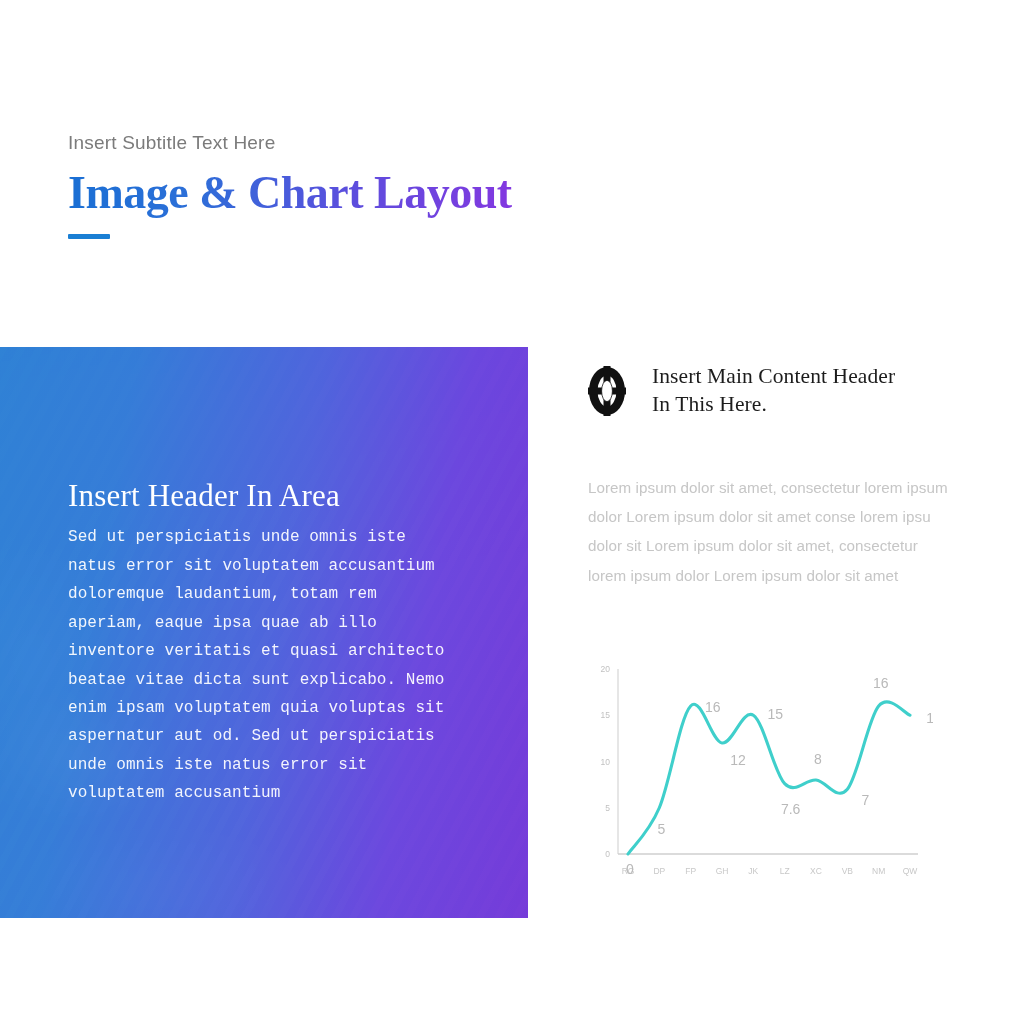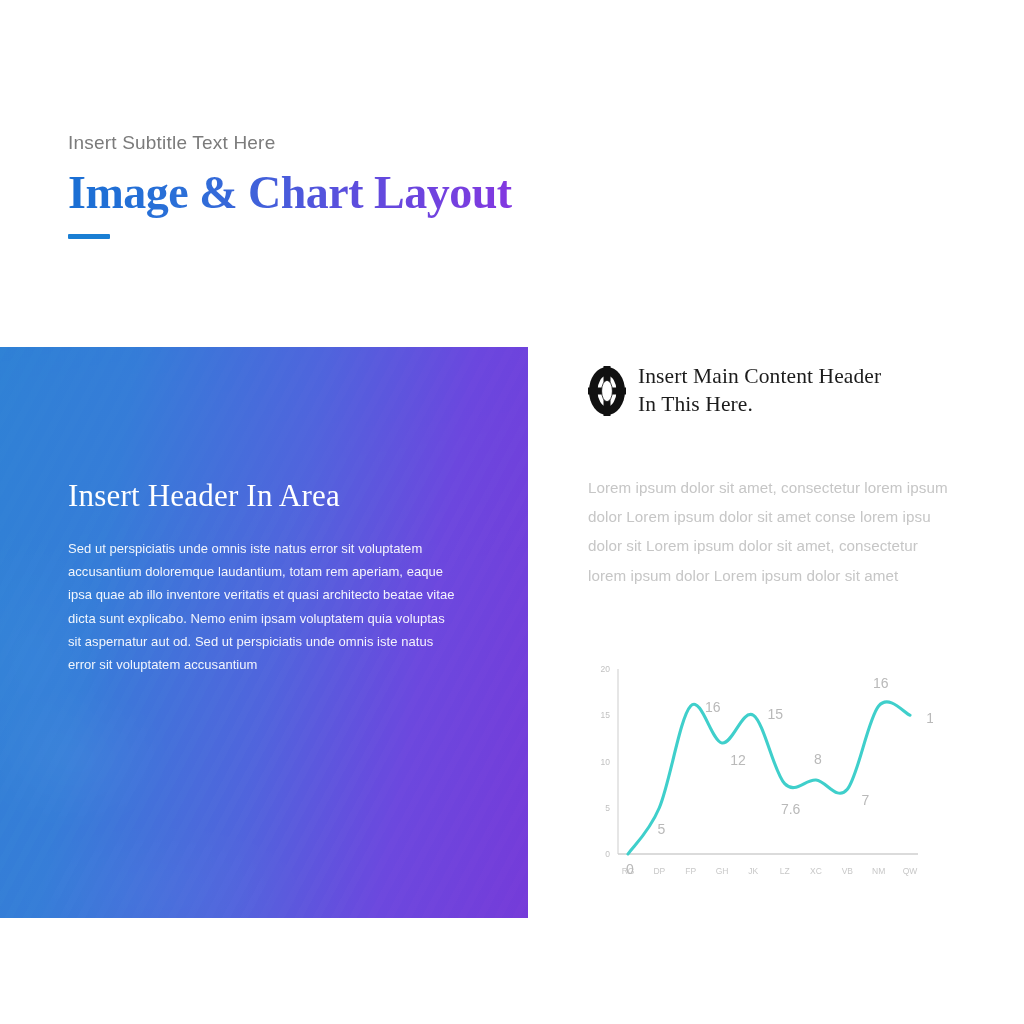--- a/index.html
+++ b/index.html
@@ -92,39 +92,39 @@
   #panel-heading {
     font-family: "Liberation Serif", serif;
     font-size: 31px;
     font-weight: 400;
     color: #ffffff;
     line-height: 1.2;
     letter-spacing: 0.2px;
     white-space: nowrap;
   }
   #panel-paragraph {
-    margin-top: 23px;
-    font-family: Liberation Sans, sans-serif;
-    font-size: 13px;
+    margin-top: 9px;
+    font-family: Liberation Mono, monospace;
+    font-size: 16px;
     line-height: 1.78;
     color: rgba(255,255,255,0.93);
     letter-spacing: 0.05px;
   }
 
   
   #content-column {
     position: absolute;
     left: 588px;
     top: 362px;
     width: 362px;
   }
   #content-header-row {
     display: flex;
     align-items: flex-start;
-    gap: 12px;
+    gap: 26px;
   }
   #lifebuoy-icon {
     flex: 0 0 auto;
     width: 38px;
     height: 50px;
     margin-top: 4px;
   }
   #content-header-text {
     font-family: "Liberation Serif", serif;
     font-size: 21.5px;

